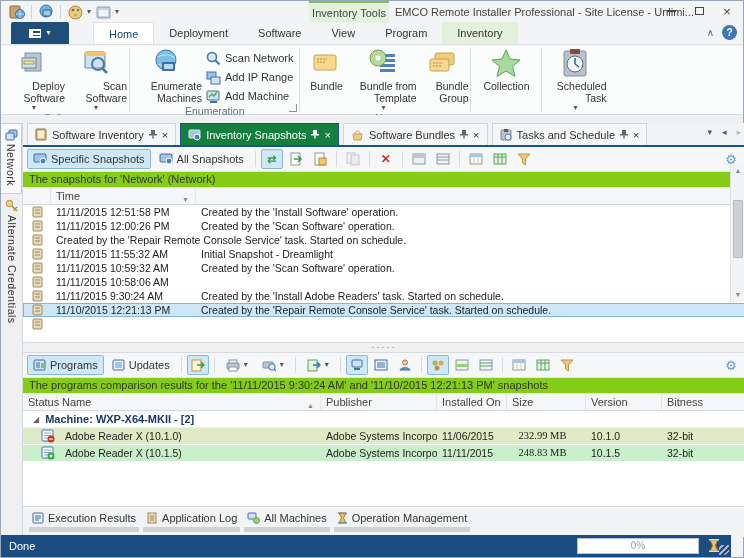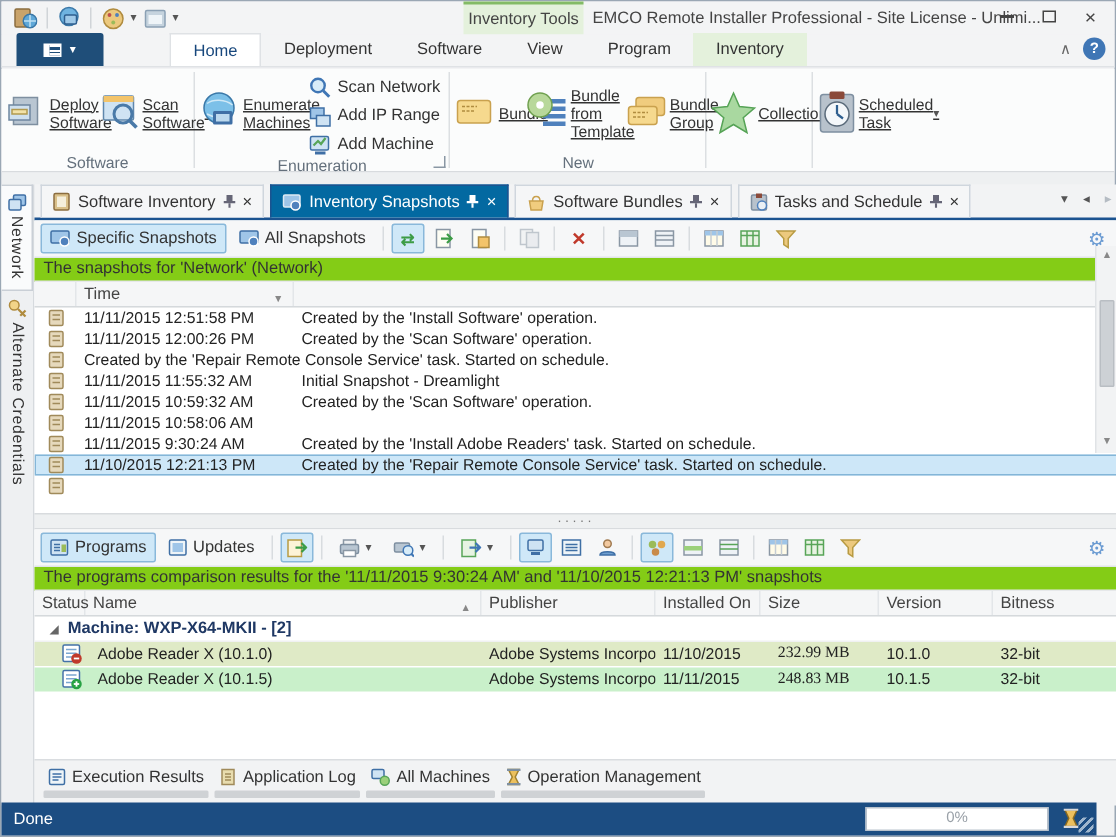--- a/index.html
+++ b/index.html
@@ -24,57 +24,57 @@
   .wb .maxbox { width:9px; height:8px; border:1px solid #444; }
   .wb.close { font-size:13px; }
 
   
   .tabrow { position:absolute; top:22px; left:0; right:0; height:22px; background:#f3f4f5;
             border-bottom:1px solid #dfe2e5; display:flex; align-items:flex-end; }
   .appbtn { margin-left:10px; width:58px; height:22px; background:#1f4e79; border-radius:2px 2px 0 0;
             display:flex; align-items:center; justify-content:center; gap:5px; color:#fff; }
   .appbtn .bars { width:12px; height:9px; border:1px solid #fff; border-left:4px solid #fff;
                   background:linear-gradient(#fff 20%,transparent 20%,transparent 45%,#fff 45%,#fff 65%,transparent 65%,transparent 80%,#fff 80%); }
-  .rtabs { display:flex; margin-left:44px; height:22px; }
+  .rtabs { display:flex; margin-left:24px; height:22px; }
   .rtab { padding:0 15px; line-height:22px; color:#333; }
   .rtab.active { background:#fff; border:1px solid #dfe2e5; border-bottom:none; color:#17477c; }
   .rtab.ctx { background:#e4f1dc; }
   .tabrow-right { position:absolute; right:6px; top:2px; display:flex; gap:8px; align-items:center; }
   .collapse { color:#666; font-size:10px; }
   .helpbtn { width:15px; height:15px; border-radius:50%; background:#3f76b5; color:#fff; font-size:10px;
              display:flex; align-items:center; justify-content:center; font-weight:bold; }
 
   
   .ribbon { position:absolute; top:45px; left:0; right:0; height:69px; background:#fbfcfc;
             border-bottom:1px solid #d8dbde; display:flex; }
   .rgroup { display:flex; flex-direction:column; padding:1px 2px 0 2px; position:relative; }
   .rgsep { width:1px; background:#dcdfe2; margin:2px 0; }
   .rg-content { flex:1; display:flex; align-items:flex-start; }
   .rg-label { height:14px; text-align:center; color:#64707c; font-size:10.5px; line-height:13px; }
-  .bigbtn { width:62px; min-height:56px; display:flex; flex-direction:row; align-items:center;
-            padding-top:1px; text-align:left; line-height:12px; font-size:10.5px; color:#333;text-decoration:underline; }
+  .bigbtn { width:62px; min-height:56px; display:flex; flex-direction:column; align-items:center;
+            padding-top:1px; text-align:right; line-height:12px; font-size:10.5px; color:#333; }
   .bigbtn svg { margin-bottom:2px; }
   .smallcol { display:flex; flex-direction:column; justify-content:flex-start; gap:1px; padding-top:2px; }
   .smallbtn { display:flex; align-items:center; gap:4px; height:18px; padding:0 4px; color:#333; }
   .dlgl { position:absolute; right:2px; bottom:2px; width:8px; height:8px;
           border-left:1px solid #8a97a4; border-bottom:1px solid #8a97a4; transform:rotate(-90deg); }
 
   
   .sidebar { position:absolute; left:0; top:122px; width:22px; height:414px; background:#eef0f2;
              border-right:1px solid #d6dade; }
   .side-item { display:flex; flex-direction:column; align-items:center; padding:5px 0 7px 0; gap:3px; }
   .side-item .vtext { writing-mode:vertical-rl; font-size:10.5px; color:#333; letter-spacing:0.5px; }
   .side-item.active { background:#fafbfc; border:1px solid #c9cfd6; border-left:none; }
 
   
   .doctabs { position:absolute; left:22px; top:122px; width:722px; height:24px; background:#f2f3f4;
              border-bottom:2px solid #1b5390; display:flex; align-items:flex-end; }
   .dtab { height:22px; display:flex; align-items:center; gap:5px; padding:0 7px;
           background:#f5f6f7; border:1px solid #cfd6dd; border-bottom:none; margin-left:4px; color:#333; }
-  .dtab.active { background:#0369a1; color:#fff; border-color:#1b5390; }
+  .dtab.active { background:#15803d; color:#fff; border-color:#1b5390; }
   .dtab .tclose { font-size:11px; }
   .dtab .pin svg { display:block; }
   .dtnav { position:absolute; right:4px; top:4px; display:flex; gap:10px; color:#555; font-size:9px; }
   .dtnav .dis { color:#b5bcc3; }
 
   
   .pane-toolbar { height:25px; background:#f6f7f8; border-bottom:1px solid #e2e5e8;
                   display:flex; align-items:center; padding:0 4px; gap:2px; position:relative; }
   .tbtn { height:20px; display:flex; align-items:center; gap:4px; padding:0 5px; border:1px solid transparent;
           border-radius:2px; color:#333; }
@@ -847,21 +847,21 @@
             <rect x="1" y="1" width="11" height="11" rx="1" fill="#fff" stroke="#4472a8"></rect>
             <path d="M3 4h7M3 6.5h7M3 9h7" stroke="#7ba7d0"></path>
             <circle cx="10" cy="10" r="3.5" fill="#c0392b"></circle>
             <rect x="8.2" y="9.4" width="3.6" height="1.2" fill="#fff"></rect>
           </svg>
       </span>
       <span class="pc pc-name">
           <span>Adobe Reader X (10.1.0)</span>
         </span>
       <span class="pc pc-pub">Adobe Systems Incorporated</span>
-      <span class="pc pc-inst">11/10/2015</span>
+      <span class="pc pc-inst">11/06/2015</span>
       <span class="pc pc-size">232.99 MB</span>
       <span class="pc pc-ver">10.1.0</span>
       <span class="pc pc-bit">32-bit</span>
     </div>
     <div class="prow added">
       <span class="pc pc-status">
         <svg width="14" height="14">
             <rect x="1" y="1" width="11" height="11" rx="1" fill="#fff" stroke="#4472a8"></rect>
             <path d="M3 4h7M3 6.5h7M3 9h7" stroke="#7ba7d0"></path>
             <circle cx="10" cy="10" r="3.5" fill="#27a243"></circle>

